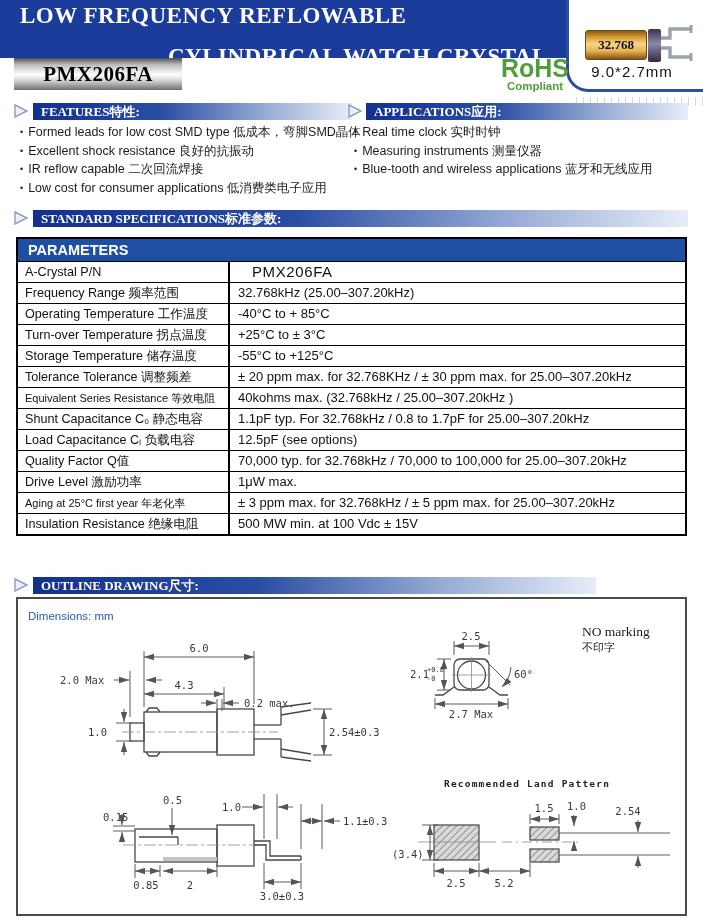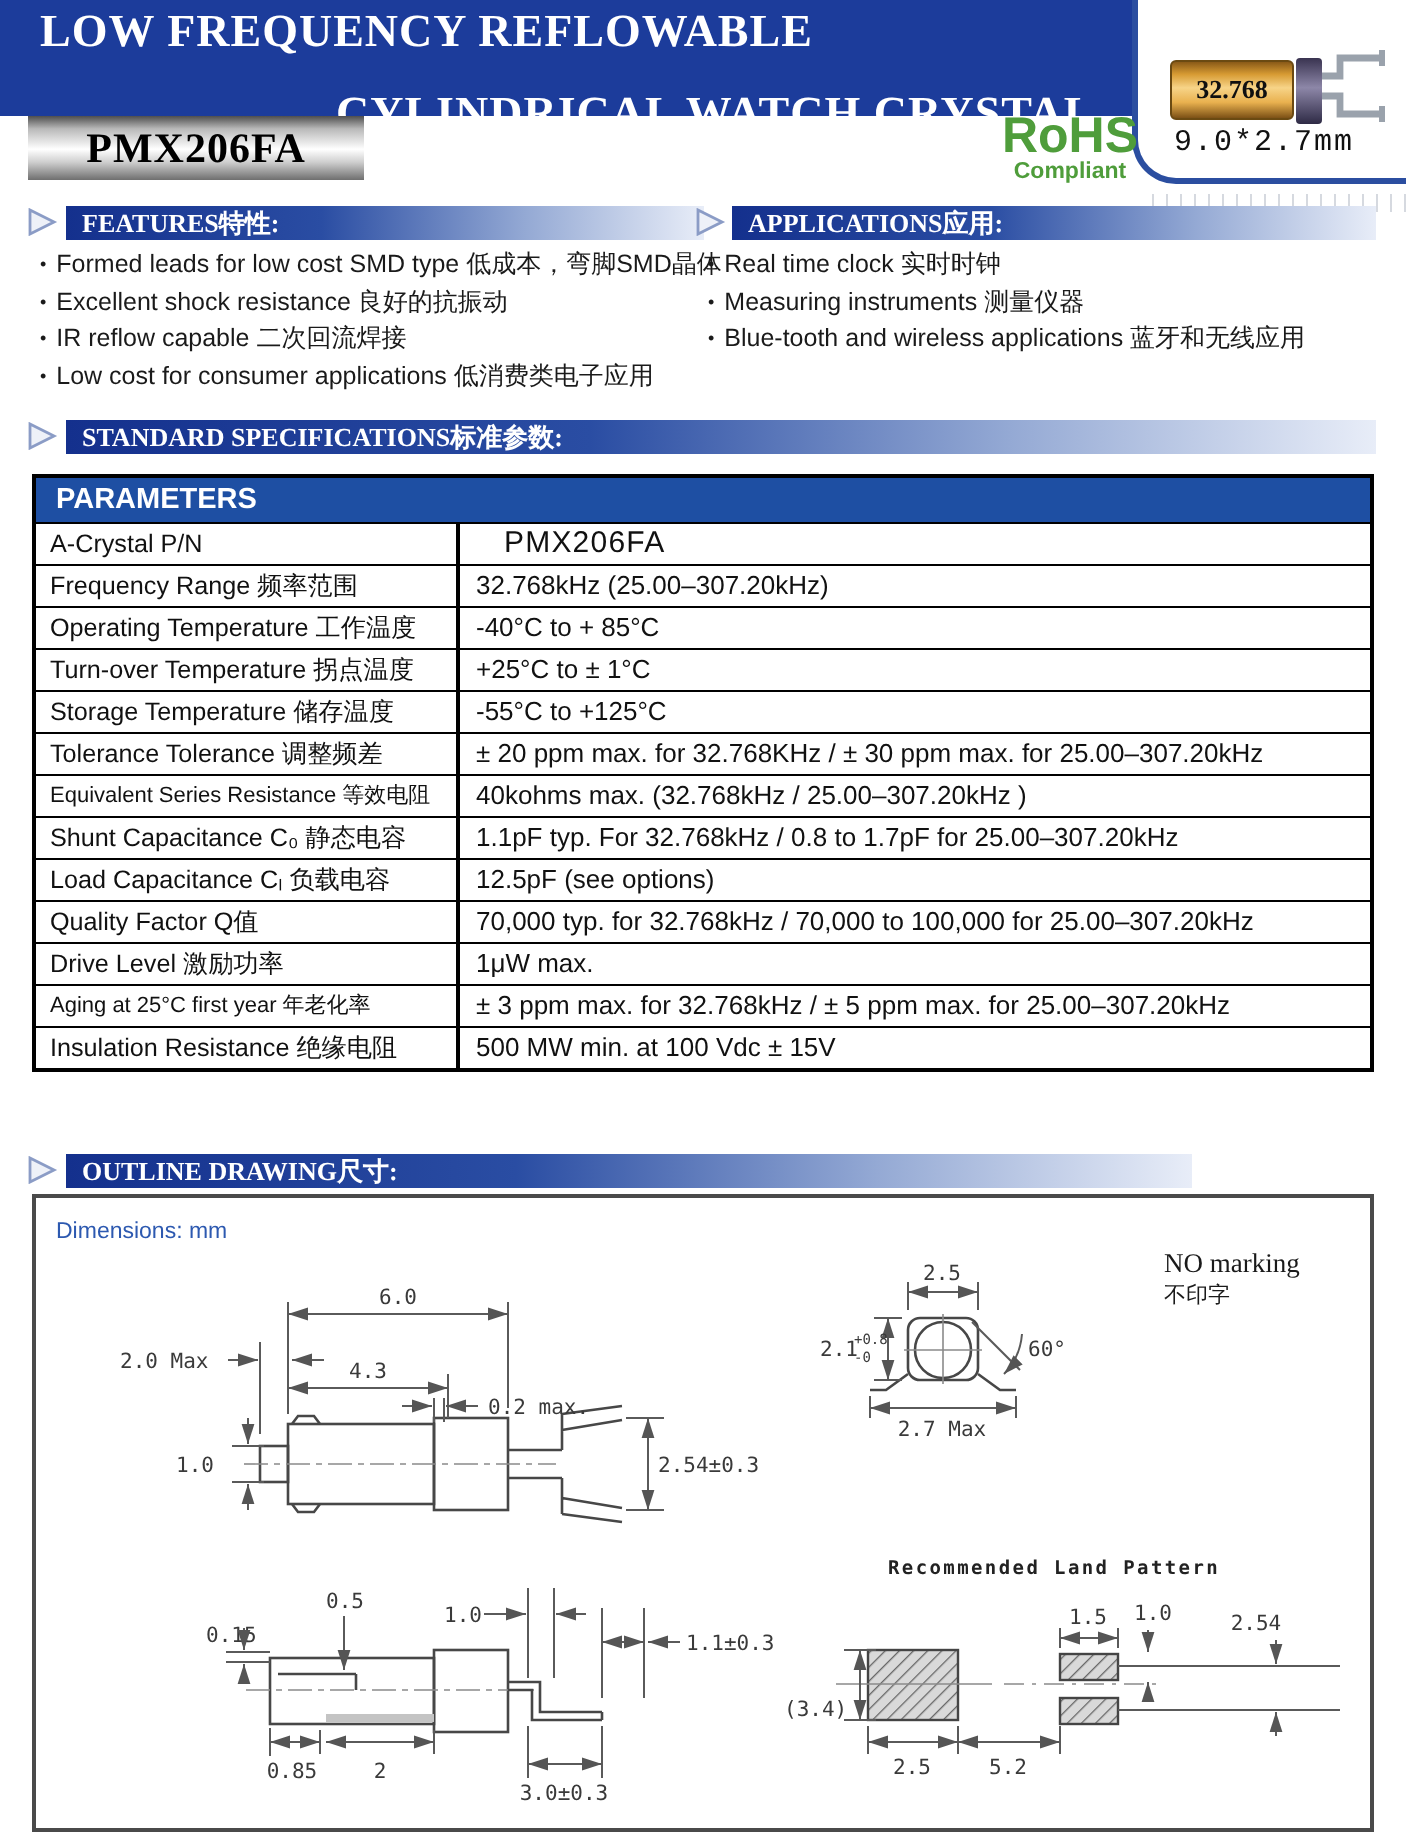--- a/index.html
+++ b/index.html
@@ -17,21 +17,21 @@
                    border-left:3px solid #2b4ea0; border-bottom:3px solid #2b4ea0;
                    border-bottom-left-radius:22px; box-sizing:border-box; }
   .crystal { position:absolute; left:16px; top:24px; display:flex; align-items:center; }
   .crystal-body { width:60px; height:28px; border:1px solid #6b4a12; border-radius:3px;
                   background:linear-gradient(180deg,#8a5a18,#d79b33 22%,#f7d488 46%,#e9b14f 72%,#7d5116);
                   display:flex; align-items:center; justify-content:center;
                   font-family:"Liberation Serif",serif; font-weight:bold; font-size:13px; color:#101010; }
   .crystal-band { width:13px; height:33px; margin-left:1px;
                   background:linear-gradient(180deg,#393350,#8d87a8 45%,#2e2a45); border-radius:2px; }
   .size-label { position:absolute; left:0; right:8px; top:63px; text-align:center; color:#111;
-                font-family:Liberation Mono, monospace; font-size:15px; letter-spacing:1px; }
+                font-family:Liberation Sans, sans-serif; font-size:15px; letter-spacing:1px; }
   .ruler { position:absolute; left:576px; top:97px; width:127px; height:9px; opacity:.7;
            background:repeating-linear-gradient(90deg,#c4c9d2 0 1px,transparent 1px 7px); }
 
   .pn-badge { position:absolute; left:14px; top:58px; width:168px; height:32px;
               background:linear-gradient(180deg,#4e4e4e 0%,#b9b9b9 20%,#ffffff 52%,#cfcfcf 72%,#6f6f6f 100%);
               display:flex; align-items:center; justify-content:center; color:#000;
               font-family:"Liberation Serif",serif; font-weight:bold; font-size:21px; letter-spacing:.5px; }
 
   .rohs { position:absolute; left:492px; top:56px; width:86px; text-align:center; color:#4f9d3b; font-weight:bold; }
   .rohs-main { font-size:25px; line-height:24px; }
@@ -144,21 +144,21 @@
     <div class="pt-row">
       <div class="pt-label">Frequency Range 频率范围</div>
       <div class="pt-value">32.768kHz (25.00–307.20kHz)</div>
     </div>
     <div class="pt-row">
       <div class="pt-label">Operating Temperature 工作温度</div>
       <div class="pt-value">-40°C to + 85°C</div>
     </div>
     <div class="pt-row">
       <div class="pt-label">Turn-over Temperature 拐点温度</div>
-      <div class="pt-value">+25°C to ± 1°C</div>
+      <div class="pt-value">+25°C to ± 3°C</div>
     </div>
     <div class="pt-row">
       <div class="pt-label">Storage Temperature 储存温度</div>
       <div class="pt-value">-55°C to +125°C</div>
     </div>
     <div class="pt-row">
       <div class="pt-label">Tolerance Tolerance 调整频差</div>
       <div class="pt-value">± 20 ppm max. for 32.768KHz / ± 30 ppm max. for 25.00–307.20kHz</div>
     </div>
     <div class="pt-row cond">

